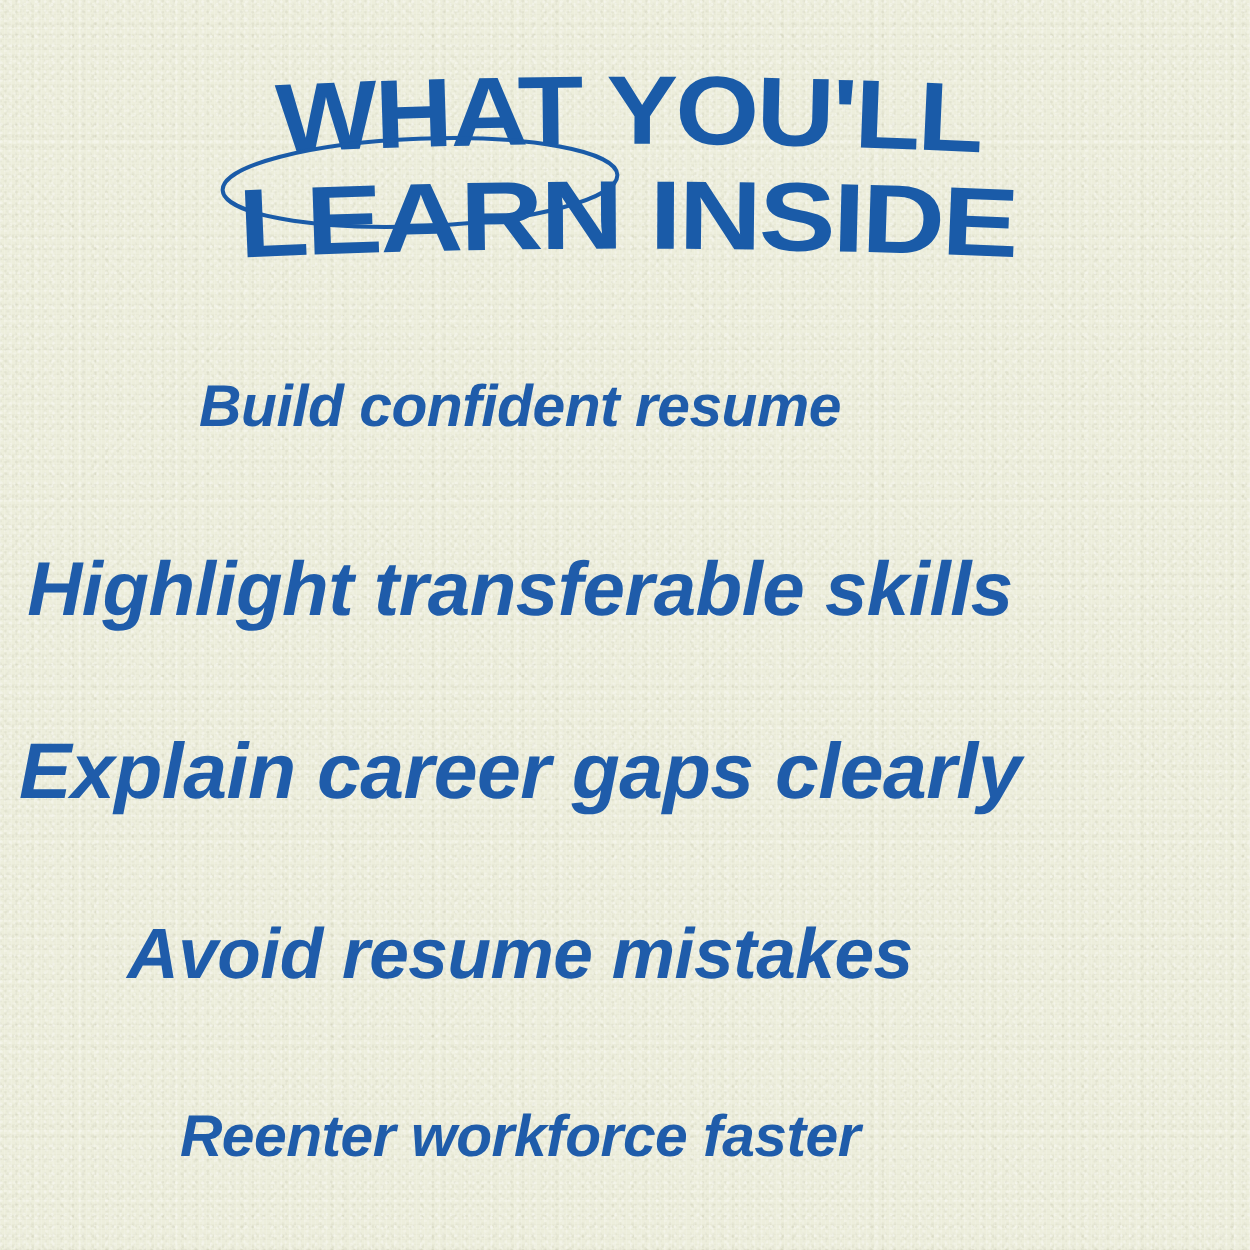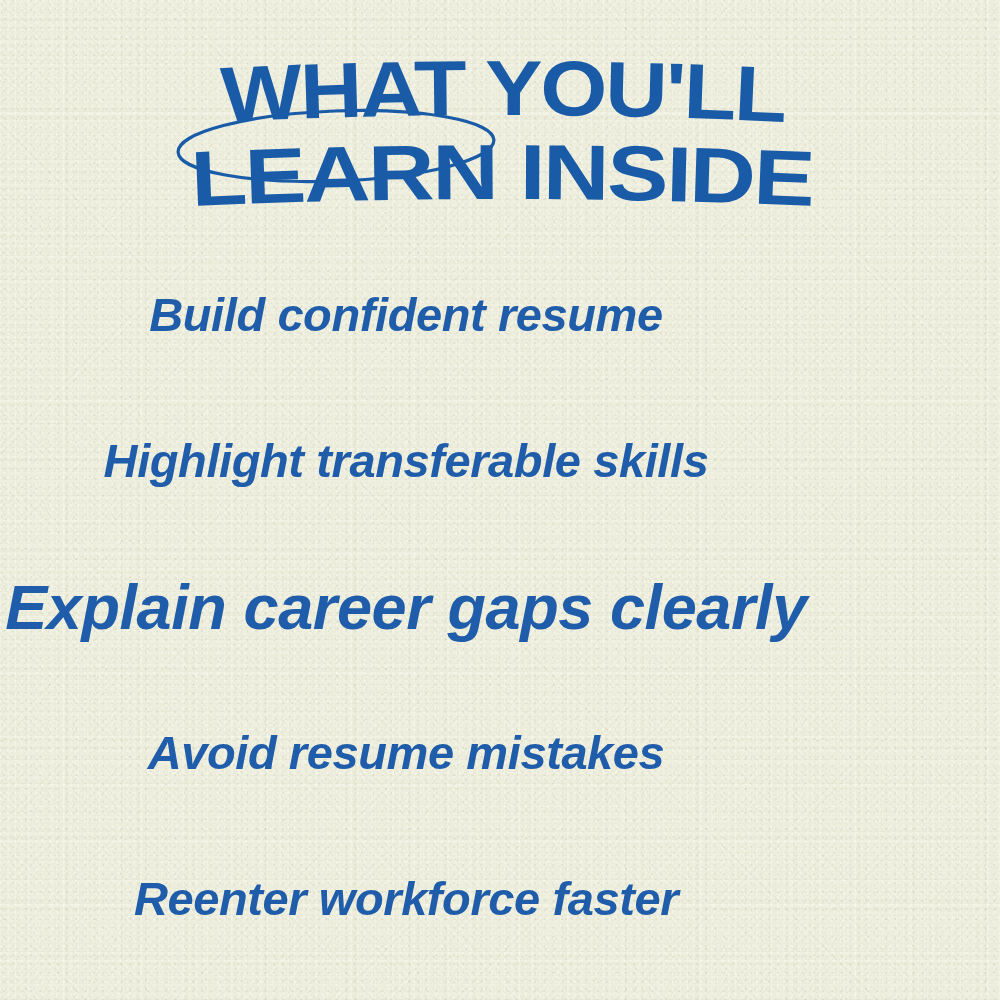--- a/index.html
+++ b/index.html
@@ -74,40 +74,40 @@
     fill: #1a5ba8;
     letter-spacing: -2px;
   }
 
   
   #learn-list {
     position: absolute;
     left: 0;
     top: 240px;
     width: 808px;
-    margin: 2px;
+    margin: 12px;
     padding: 0;
     list-style: none;
   }
   .learn-item {
     height: 146px;
     line-height: 146px;
     text-align: center;
     font-family: "Liberation Sans", sans-serif;
     font-style: italic;
     font-weight: bold;
     font-size: 47px;
     letter-spacing: -0.4px;
     color: #1f5caa;
     white-space: nowrap;
   }
   .learn-item-1 { font-size: 47px; }
-  .learn-item-2 { font-size: 47px; }
+  .learn-item-2 { font-size: 61px; }
   .learn-item-3 { font-size: 63px; }
-  .learn-item-4 { font-size: 47px; }
+  .learn-item-4 { font-size: 57px; }
   .learn-item-5 { font-size: 47px; font-style: italic; }
 </style>
 </head>
 <body>
 
 <div id="poster">
 
   <div id="grain"></div>
   <div id="weave"></div>
 

